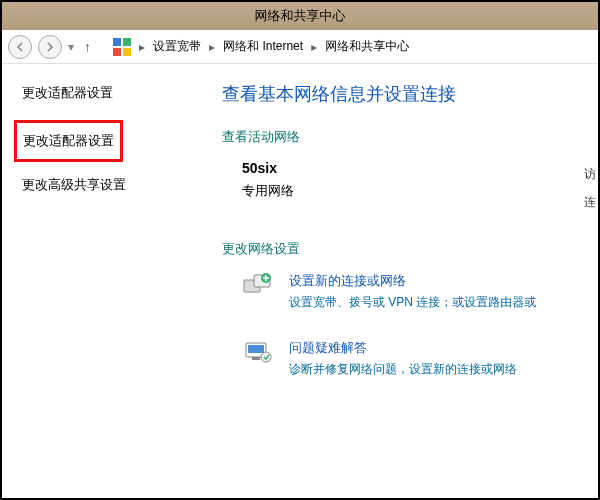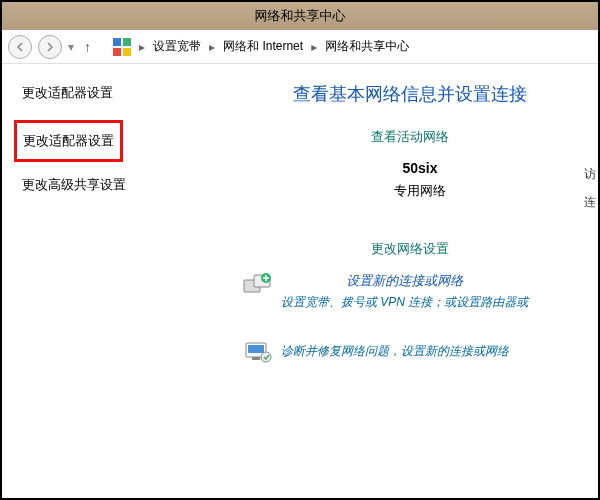--- a/index.html
+++ b/index.html
@@ -83,21 +83,20 @@
     border: 3px solid #e11;
     padding: 9px 6px;
     margin-left: -8px;
     margin-right: 30px;
     margin-bottom: 14px;
     display: inline-block;
   }
   .main {
     flex: 1;
     padding: 18px 0 0 0;
-    text-align: center;
   }
   .main h1 {
     color: #1459b3;
     font-weight: normal;
     font-size: 18px;
     margin-bottom: 22px;
   }
   .section-head {
     font-size: 13px;
     margin-bottom: 14px;
@@ -108,24 +107,23 @@
     margin-bottom: 40px;
   }
   .network-name {
     font-weight: bold;
     font-size: 14px;
     margin-bottom: 6px;
   }
   .network-type { font-size: 13px; color: #000000; }
   .settings-item {
     display: flex;
-    gap: 7px;
+    gap: 15px;
     margin-bottom: 28px;
     padding-left: 20px;
-    font-style: italic;
   }
   .settings-icon {
     width: 32px; height: 28px;
     flex-shrink: 0;
   }
   .link { color: #1459b3; font-size: 13px; cursor: pointer; }
   .desc { color: #0369a1; font-size: 12px; margin-top: 4px; white-space: nowrap; }
   .rightcol {
     position: absolute;
     right: 4px;
@@ -207,20 +205,21 @@
       <div class="settings-icon">
         <svg width="32" height="28" viewBox="0 0 32 28">
           <rect x="4" y="4" width="20" height="14" rx="1" fill="#fff" stroke="#888"></rect>
           <rect x="6" y="6" width="16" height="8" fill="#4a90d9"></rect>
           <rect x="10" y="18" width="8" height="3" fill="#888"></rect>
           <circle cx="24" cy="18" r="5" fill="#eee" stroke="#888"></circle>
           <path d="M22 18 l2 2 l3 -4" stroke="#3cb371" stroke-width="1.5" fill="none"></path>
         </svg>
       </div>
       <div>
+        <div class="link">问题疑难解答</div>
         <div class="desc">诊断并修复网络问题，设置新的连接或网络</div>
       </div>
     </div>
   </div>
 </div>
 
 <div class="rightcol">
   <div>访</div>
   <div>连</div>
 </div>

